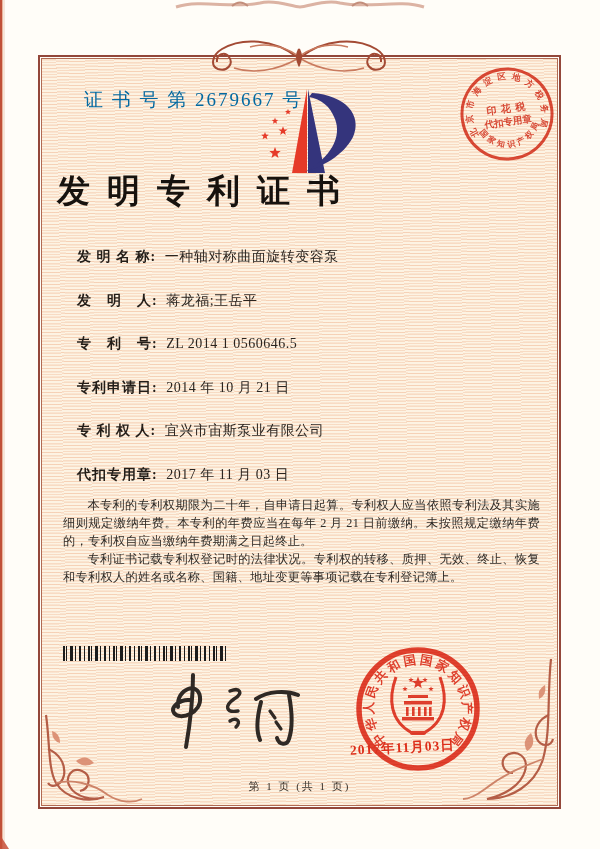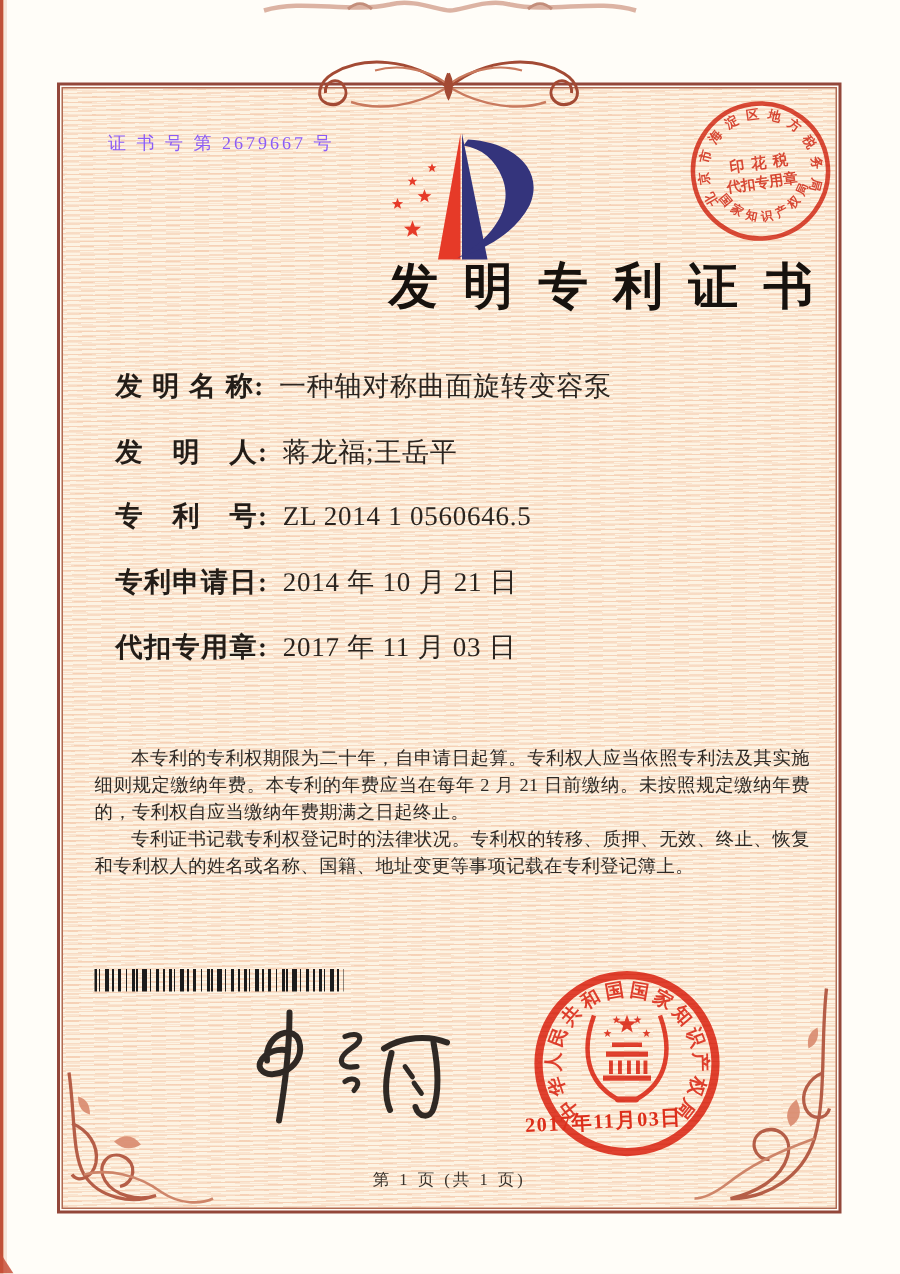--- a/index.html
+++ b/index.html
@@ -19,29 +19,29 @@
   
   .cert{position:absolute;left:38px;top:55px;width:519px;height:750px;
     border:2px solid #93473a;}
   .cert-inner{position:absolute;inset:1px;border:1px solid #b06a52;
     background-color:#fdf3e3;
     background-image:
       repeating-linear-gradient(178deg, rgba(236,164,122,.30) 0 1px, rgba(255,252,246,0) 1px 3px),
       repeating-linear-gradient(2deg, rgba(236,164,122,.18) 0 1px, rgba(255,252,246,0) 1px 4px);}
   .content{position:absolute;inset:0;}
 
-  .cert-no{position:absolute;left:32px;top:30px;font-size:12px;letter-spacing:2px;color:#8b5cf6;}
+  .cert-no{position:absolute;left:44px;top:30px;font-size:19px;letter-spacing:2px;color:#0369a1;}
 
   .logo{position:absolute;left:205px;top:30px;}
 
-  .title{position:absolute;left:0;top:112px;width:100%;text-align:right;
+  .title{position:absolute;left:0;top:112px;width:100%;text-align:left;
     font-size:33px;font-weight:bold;letter-spacing:17px;text-indent:17px;color:#17120e;}
 
   .fields{position:absolute;left:37px;top:190px;}
-  .field-row{margin-bottom:23.5px;font-size:18px;line-height:20px;white-space:nowrap;}
+  .field-row{margin-bottom:23.5px;font-size:14px;line-height:20px;white-space:nowrap;}
   .field-label{font-weight:bold;color:#231d18;letter-spacing:1px;}
   .field-value{color:#2b2520;margin-left:5px;letter-spacing:.5px;}
 
   .body-text{position:absolute;left:23px;top:440px;width:477px;
     font-size:12.2px;line-height:17.9px;text-align:justify;color:#2e2a26;}
   .body-text p{margin:0;text-indent:2em;letter-spacing:.3px;}
 
   .barcode{position:absolute;left:23px;top:589px;width:166px;height:15px;
     background:
      repeating-linear-gradient(90deg,#1c1c1c 0 2px,transparent 2px 3px,#1c1c1c 3px 4px,transparent 4px 7px,
@@ -170,20 +170,24 @@
         <span class="field-label">发　明　人:</span>
         <span class="field-value">蒋龙福;王岳平</span>
       </div>
       <div class="field-row">
         <span class="field-label">专　利　号:</span>
         <span class="field-value">ZL 2014 1 0560646.5</span>
       </div>
       <div class="field-row">
         <span class="field-label">专利申请日:</span>
         <span class="field-value">2014 年 10 月 21 日</span>
+      </div>
+      <div class="field-row">
+        <span class="field-label">专 利 权 人:</span>
+        <span class="field-value">宜兴市宙斯泵业有限公司</span>
       </div>
       <div class="field-row">
         <span class="field-label">代扣专用章:</span>
         <span class="field-value">2017 年 11 月 03 日</span>
       </div>
     </div>
 
     <div class="body-text">
       <p>本专利的专利权期限为二十年，自申请日起算。专利权人应当依照专利法及其实施细则规定缴纳年费。本专利的年费应当在每年 2 月 21 日前缴纳。未按照规定缴纳年费的，专利权自应当缴纳年费期满之日起终止。</p>
       <p>专利证书记载专利权登记时的法律状况。专利权的转移、质押、无效、终止、恢复和专利权人的姓名或名称、国籍、地址变更等事项记载在专利登记簿上。</p>

